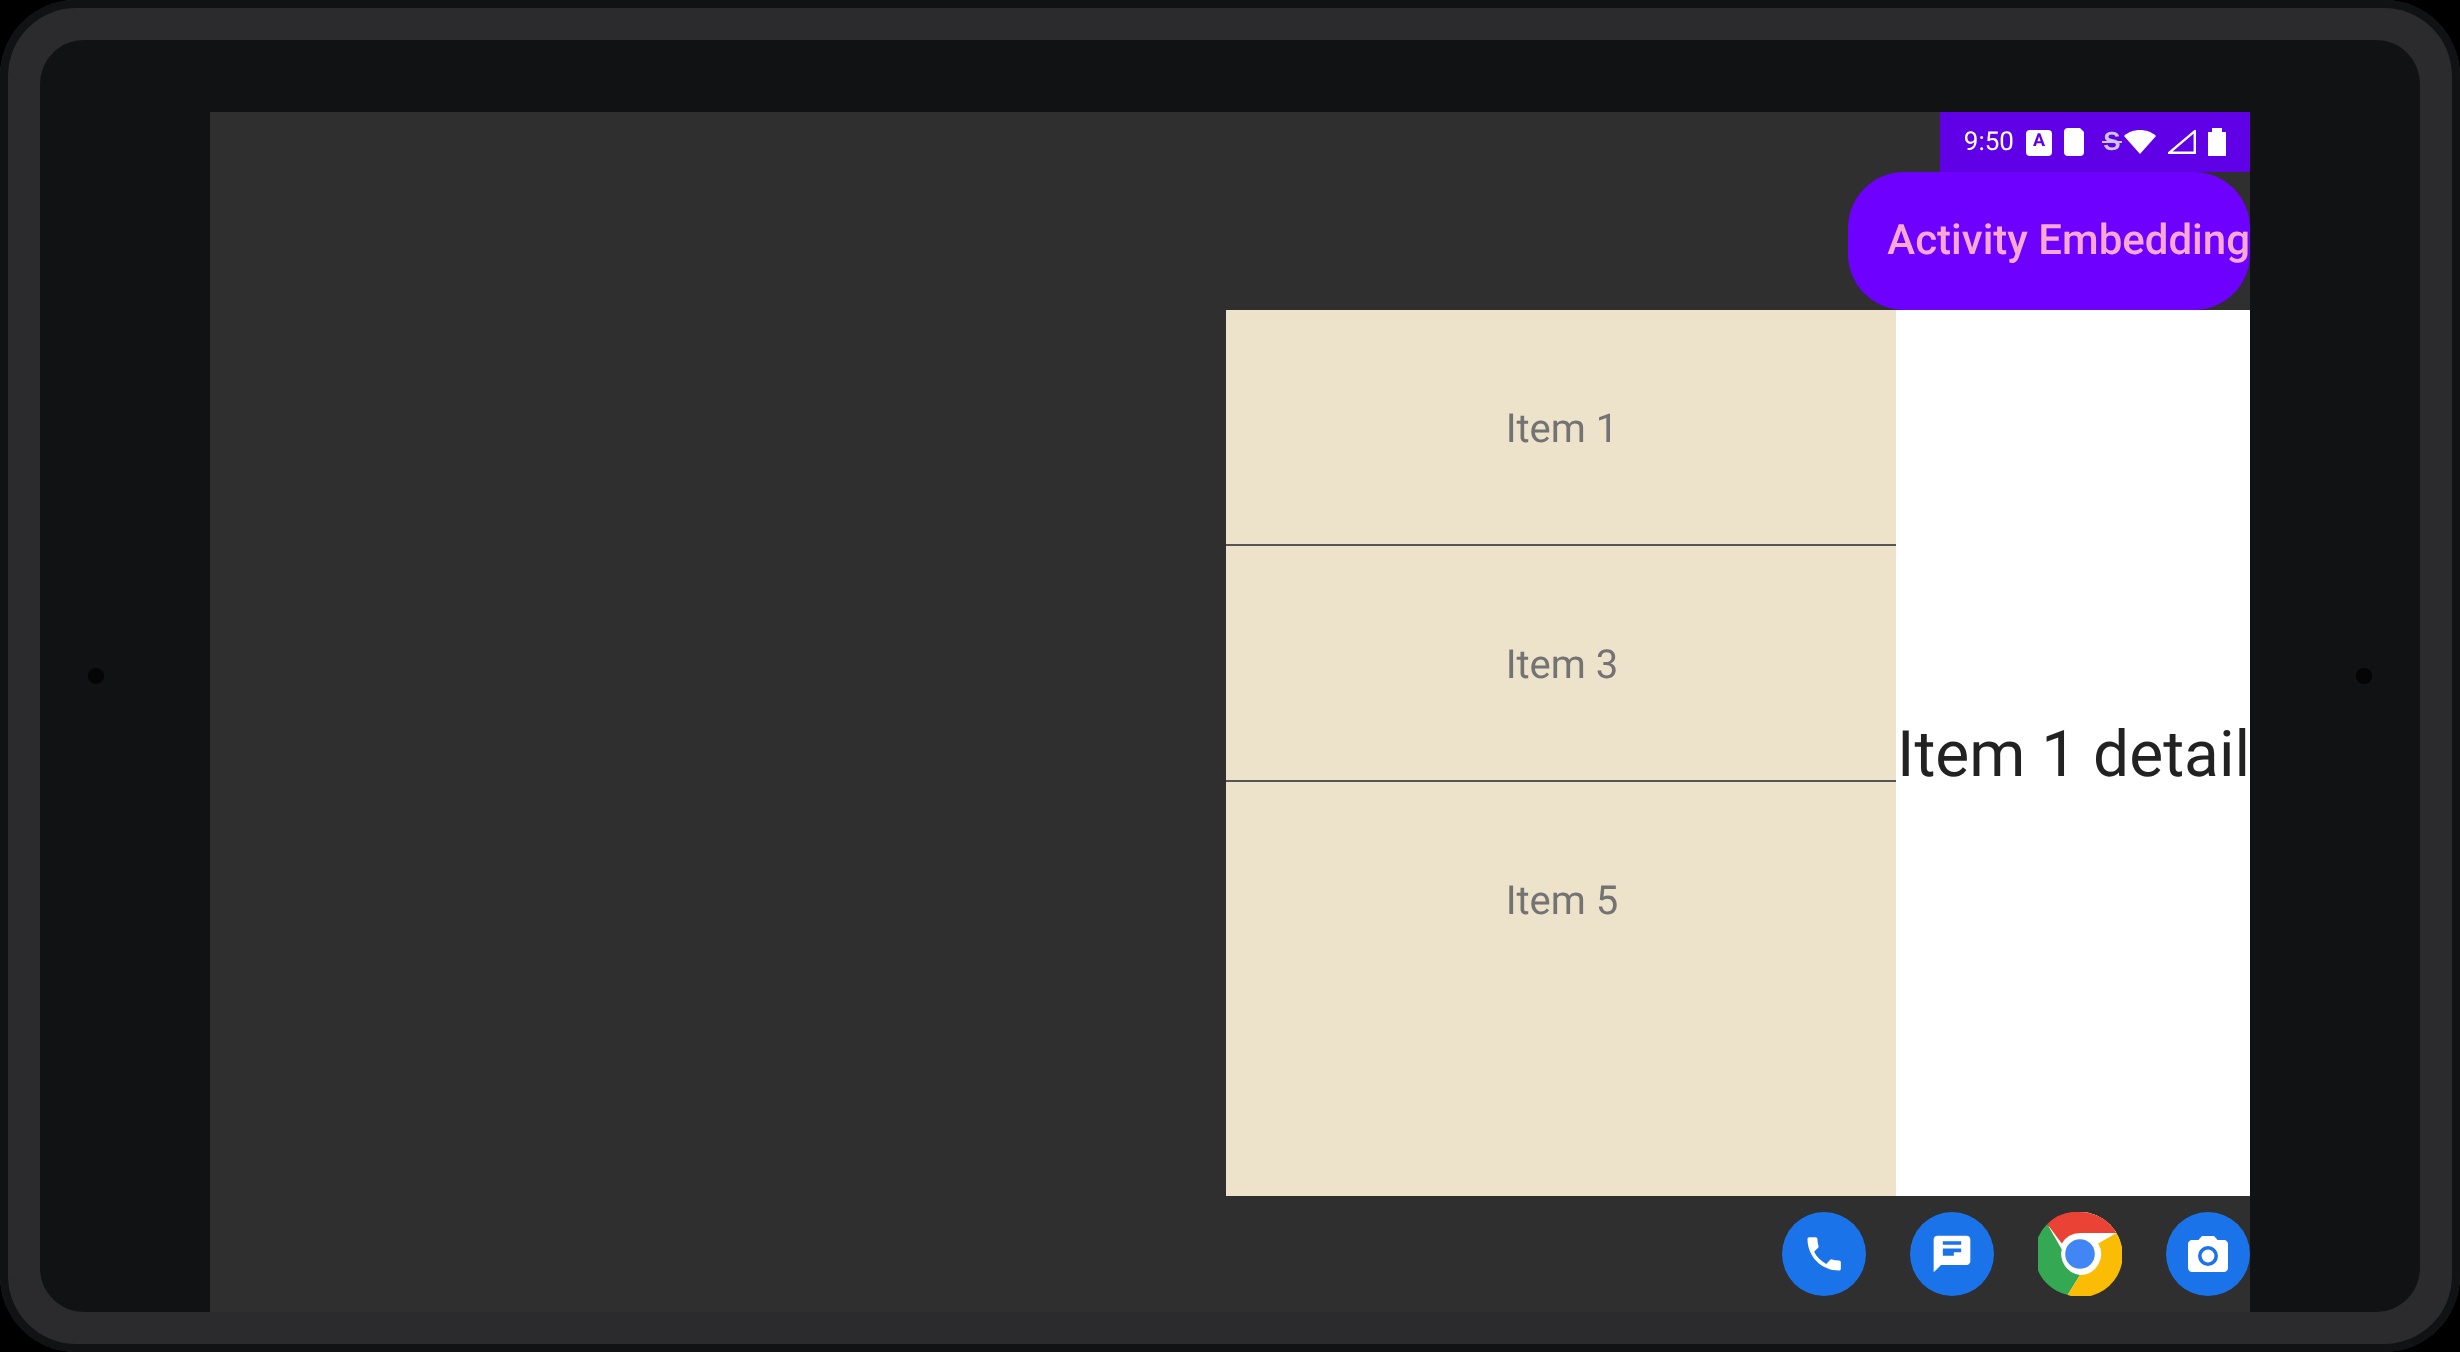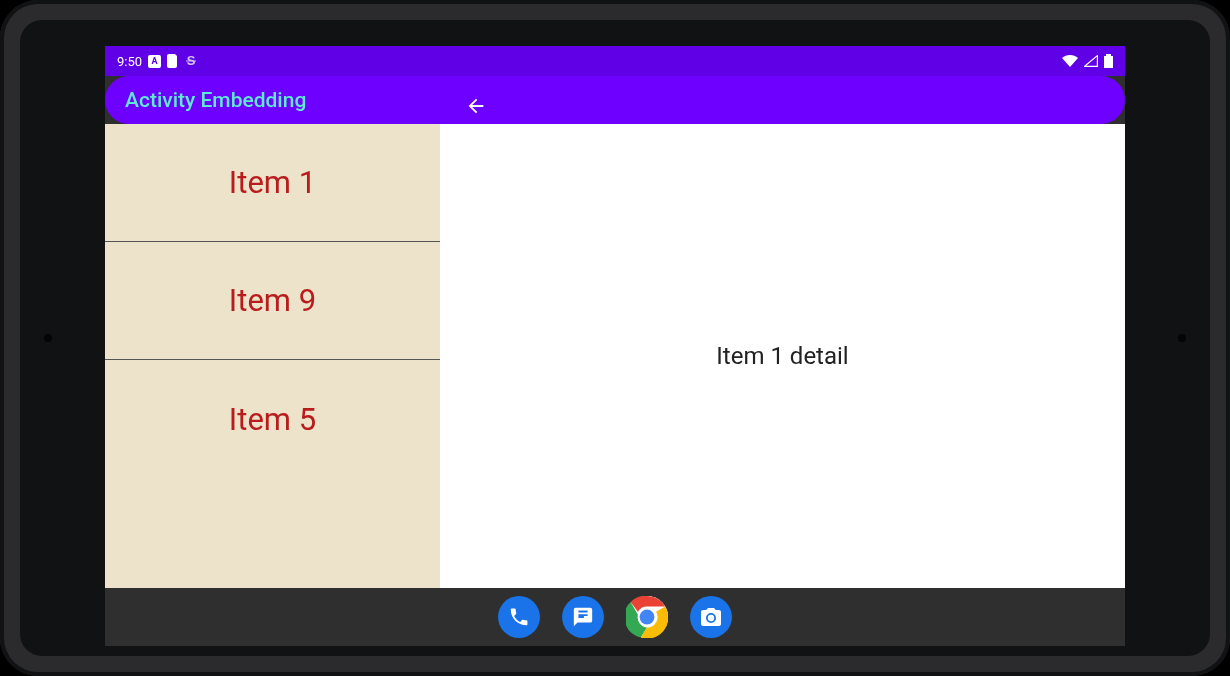--- a/index.html
+++ b/index.html
@@ -43,27 +43,28 @@
     border-radius: 50%;
     top: 50%;
     transform: translateY(-50%);
   }
   .speaker-dot-left { left: 44px; }
   .speaker-dot-right { right: 44px; }
 
   .screen {
     position: absolute;
     left: 105px;
-    top: 46px;
+    top: 56px;
     width: 1020px;
     height: 600px;
     background: #2f2f2f;
     overflow: hidden;
     display: flex;
     flex-direction: column;
+    align-items: flex-end;
   }
 
   
   .status-bar {
     height: 30px;
     background: #5f00e6;
     color: #fff;
     display: flex;
     align-items: center;
     justify-content: space-between;
@@ -91,23 +92,23 @@
     font-weight: 700;
     display: inline-flex;
     align-items: center;
     justify-content: center;
     line-height: 1;
   }
   .status-right svg { display: block; }
 
   
   .app-bar {
-    height: 48px;
+    height: 69px;
     background: #6d00ff;
-    color: #5eead4;
+    color: #f9a8d4;
     display: flex;
     align-items: center;
     position: relative;
     border-radius: 28px;
   }
   .app-bar-title {
     font-size: 21px;
     font-weight: 500;
     padding-left: 20px;
   }
@@ -136,34 +137,34 @@
     display: flex;
     flex-direction: column;
     overflow: hidden;
   }
   .list-item {
     height: 118px;
     border-bottom: 1px solid #555;
     display: flex;
     align-items: center;
     justify-content: center;
-    font-size: 31px;
-    color: #b91c1c;
+    font-size: 20px;
+    color: #737373;
     cursor: pointer;
   }
   .list-item:last-child {
     border-bottom: none;
   }
   .detail-pane {
     flex: 1;
     background: #fff;
     display: flex;
     align-items: center;
     justify-content: center;
-    font-size: 24px;
+    font-size: 32px;
     color: #222;
   }
 
   
   .nav-bar {
     height: 58px;
     background: #2f2f2f;
     display: flex;
     align-items: center;
     justify-content: center;
@@ -241,21 +242,21 @@
         </svg>
       </div>
     </div>
 
     <div class="content">
       <div class="list-pane">
         <div class="list-item">
           <span>Item 1</span>
         </div>
         <div class="list-item">
-          <span>Item 9</span>
+          <span>Item 3</span>
         </div>
         <div class="list-item">
           <span>Item 5</span>
         </div>
       </div>
       <div class="detail-pane">
         <span>Item 1 detail</span>
       </div>
     </div>
 

